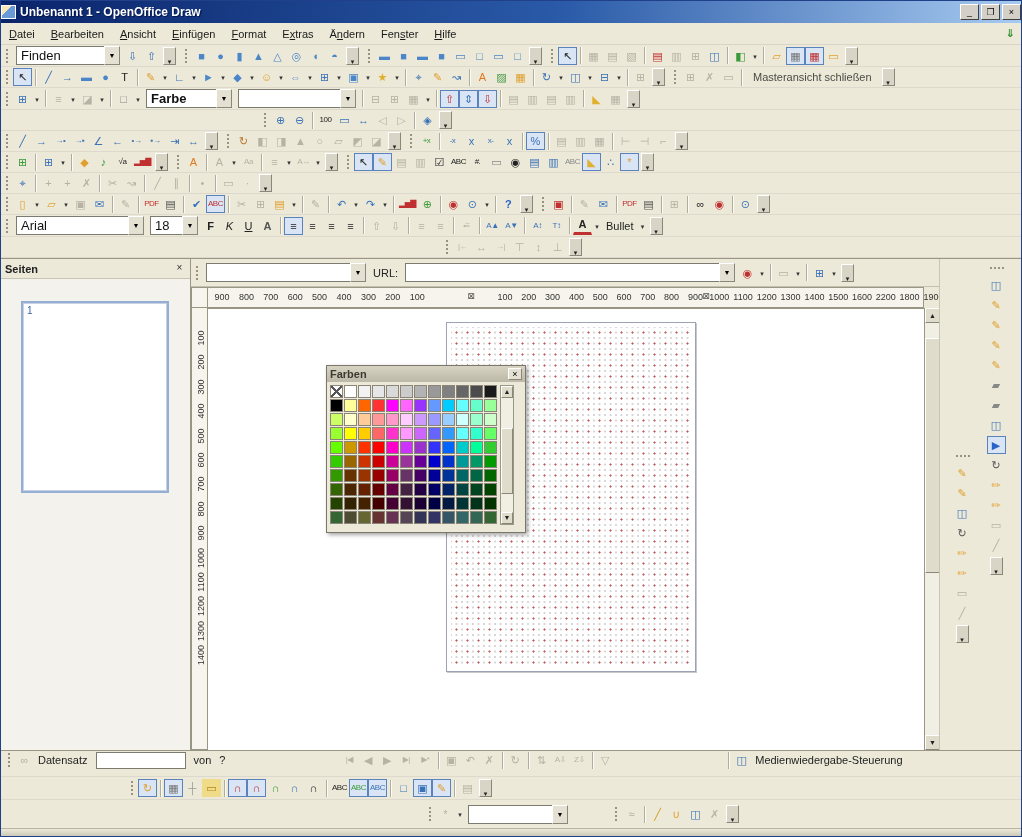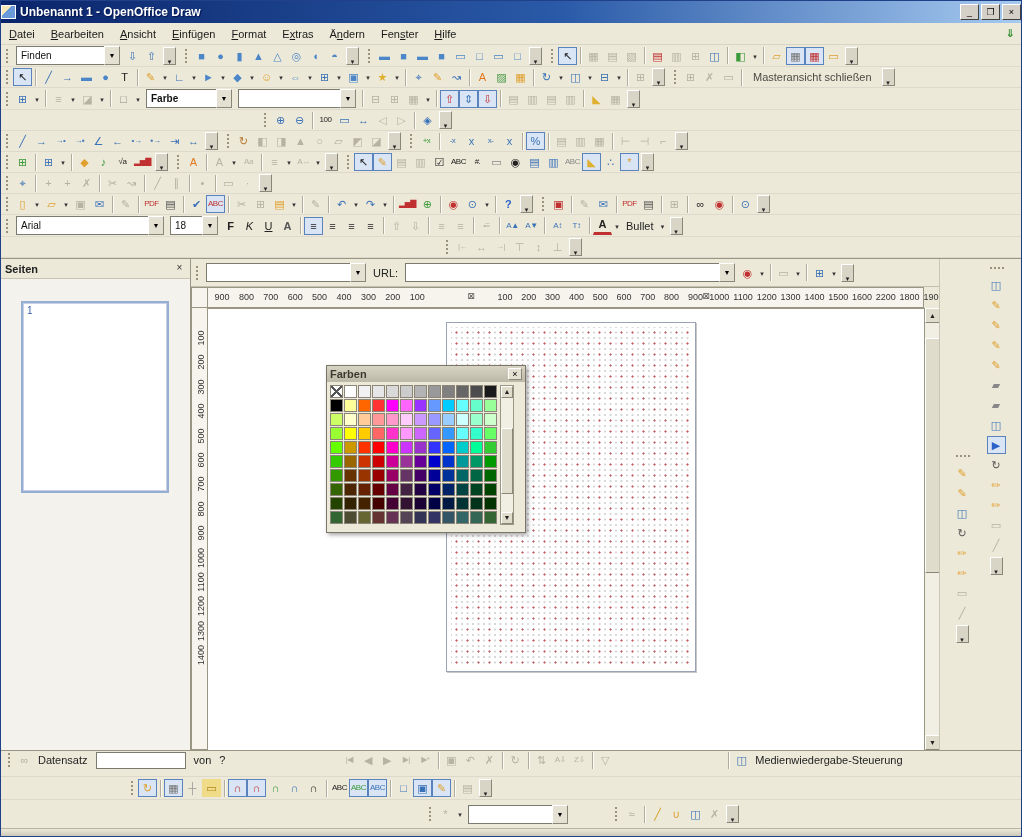--- a/index.html
+++ b/index.html
@@ -35,21 +35,21 @@
   .tbi.act { background:#d9e4f4; border:1px solid #5a82bc; }
   .tbi.dis { color:#b6b2a4 !important; }
   .tbi.b { font-weight:bold; } .tbi.it { font-style:italic; } .tbi.u { text-decoration:underline; }
   .tbi.ured { border-bottom:3px solid #c03030; line-height:13px; height:18px; font-weight:bold; }
   .tbdd { width:10px; height:18px; font-size:7px; line-height:18px; text-align:center; color:#333;
     border:1px solid transparent; }
   .tbov { width:13px; height:18px; font-size:7px; line-height:28px; text-align:center; color:#222;
     background:#d8d4c6; border:1px solid; border-color:#fff #8a8678 #8a8678 #fff; margin-left:2px; }
   .combo { display:flex; height:19px; margin:0 3px; }
   .combo-text { flex:1; background:#fff; border:1px solid #7b7b6f; border-right:none;
-    font-size:10px; line-height:17px; padding:0 4px; color:#111; overflow:hidden; white-space:nowrap; }
+    font-size:13px; line-height:17px; padding:0 4px; color:#111; overflow:hidden; white-space:nowrap; }
   .combo-btn { width:16px; background:#e4e0d2; border:1px solid; border-color:#fff #8a8678 #8a8678 #fff;
     font-size:7px; line-height:17px; text-align:center; }
   .inputbox { height:17px; background:#fff; border:1px solid #7b7b6f; margin:0 4px; }
   .tlbl { margin:0 4px; color:#222; }
   .tbtn { padding:1px 8px; color:#4a4a44; }
 
   
   #main { flex:1 1 auto; display:flex; min-height:0; border-top:1px solid #9a9684; }
   #pages-panel { width:190px; background:#f3f2ed; border-right:1px solid #9a9684; display:flex; flex-direction:column; }
   #pages-header { height:20px; display:flex; align-items:center; padding:0 4px; border-bottom:1px solid #c8c4b4; background:#ece9d8; }
@@ -511,21 +511,21 @@
         <div class="tbi" style="color: rgb(34, 34, 34);">∞</div>
         <div class="tbi" style="color: rgb(192, 48, 48);">◉</div>
         <div class="sep"></div>
         <div class="tbi" style="color: rgb(58, 114, 184);">⊙</div>
         <div class="tbov">▾</div>
       </div>
   </div>
   <div class="tbrow">
     <div class="toolbar">
         <div class="grip"></div>
-        <div class="combo" style="width: 148px;">
+        <div class="combo" style="width: 128px;">
           <div class="combo-text">Arial</div>
           <div class="combo-btn">▼</div>
         </div>
         <div class="combo" style="width: 48px;">
           <div class="combo-text">18</div>
           <div class="combo-btn">▼</div>
         </div>
         <div class="tbi b" style="color: rgb(34, 34, 34);">F</div>
         <div class="tbi it" style="color: rgb(34, 34, 34);">K</div>
         <div class="tbi u" style="color: rgb(34, 34, 34);">U</div>

